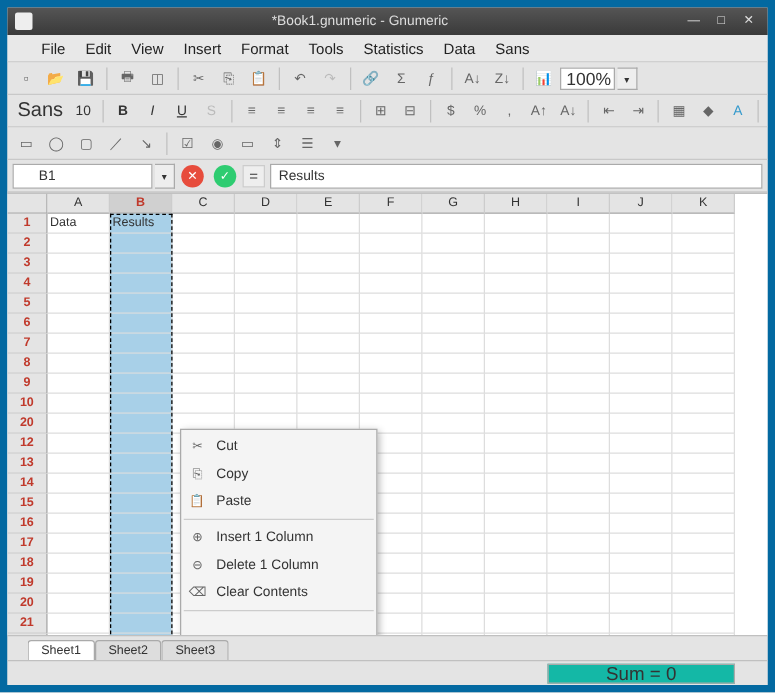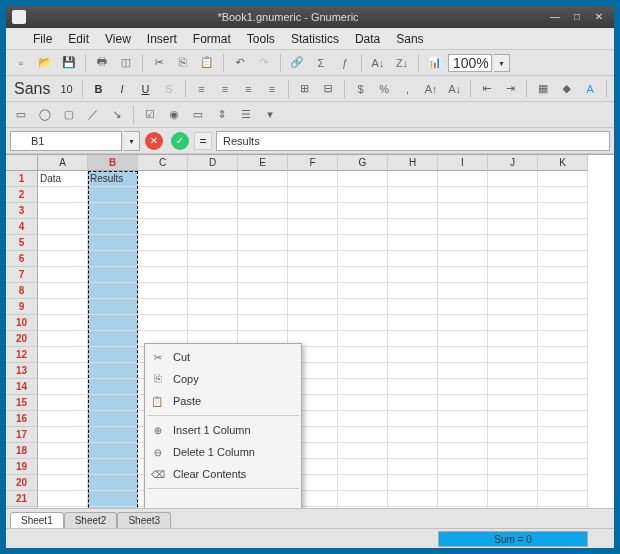--- a/index.html
+++ b/index.html
@@ -38,25 +38,25 @@
 .row{display:flex;height:16px}
 .cell{width:50px;height:16px;border-right:1px solid #ddd;border-bottom:1px solid #ddd;font-size:10px;padding:0 2px;line-height:16px;overflow:hidden}
 .cell.selcol{background:#a8d0e8}
 .marching{position:absolute;left:82px;top:16px;width:50px;height:416px;border:1px dashed #000;pointer-events:none}
 .ctxmenu{position:absolute;background:#f4f4f4;border:1px solid #aaa;box-shadow:2px 2px 6px rgba(0,0,0,0.3);padding:2px 0;z-index:10}
 .ctxitem{height:22px;padding:0 20px 0 28px;display:flex;align-items:center;font-size:11px;cursor:pointer;position:relative;white-space:nowrap}
 .ctxitem .ico{position:absolute;left:6px;width:14px;height:14px;display:flex;align-items:center;justify-content:center;color:#666;font-size:10px}
 .ctxitem.disabled{color:#aaa}
 .ctxsep{height:1px;background:#ccc;margin:3px 2px}
 .ctxmenu.main{left:138px;top:188px;width:158px}
-.sheettabs{height:20px;background:#e4e4e4;border-top:1px solid #c0c0c0;display:flex;align-items:flex-end;padding:0 4px;gap:0}
+.sheettabs{height:20px;background:#e4e4e4;border-top:1px solid #c0c0c0;display:flex;align-items:flex-end;padding:0 16px;gap:0}
 .stab{padding:2px 10px;background:#ddd;border:1px solid #aaa;border-bottom:none;font-size:10px;border-radius:3px 3px 0 0;cursor:pointer}
 .stab.active{background:#fff}
 .statusbar{height:20px;background:#e4e4e4;border-top:1px solid #c0c0c0;display:flex;align-items:center;padding:0 6px}
-.sumbox{margin-left:auto;width:150px;height:16px;background:#0ea5e9;border:1px solid #aaa;text-align:center;font-size:10px;line-height:16px;margin-right:20px}
+.sumbox{margin-left:auto;width:150px;height:16px;background:#14b8a6;border:1px solid #aaa;text-align:center;font-size:15px;line-height:16px;margin-right:20px}
 </style>
 </head>
 <body>
 
 <div class="window">
   <div class="titlebar">
     <div class="app-icon"></div>
     <div class="title">*Book1.gnumeric - Gnumeric</div>
     <div class="winbtn">—</div>
     <div class="winbtn">□</div>

